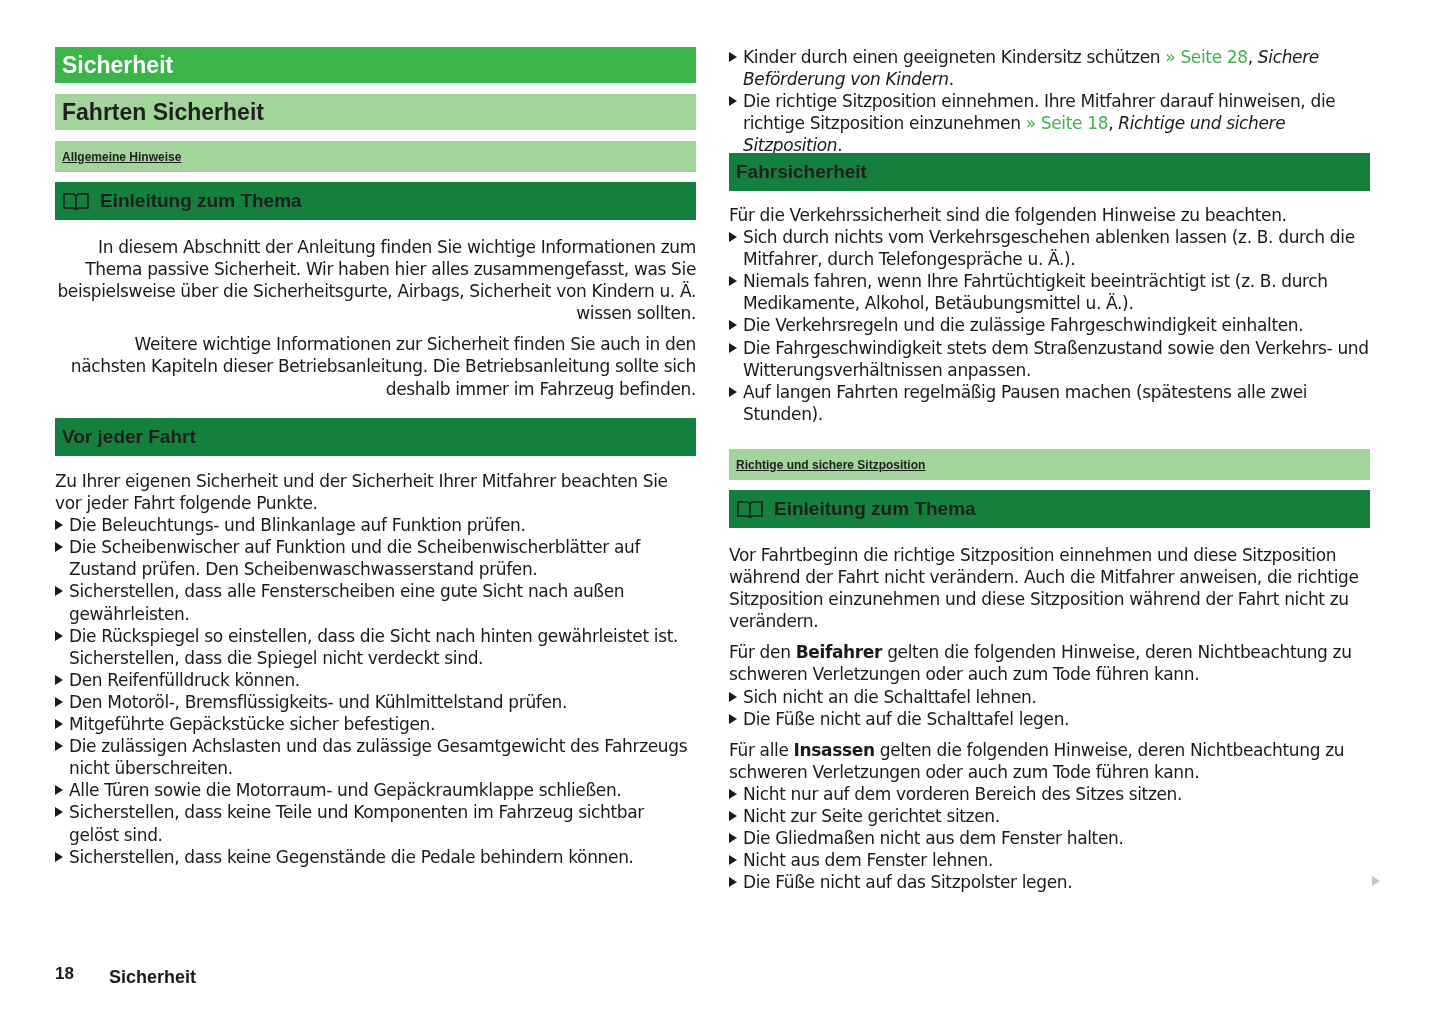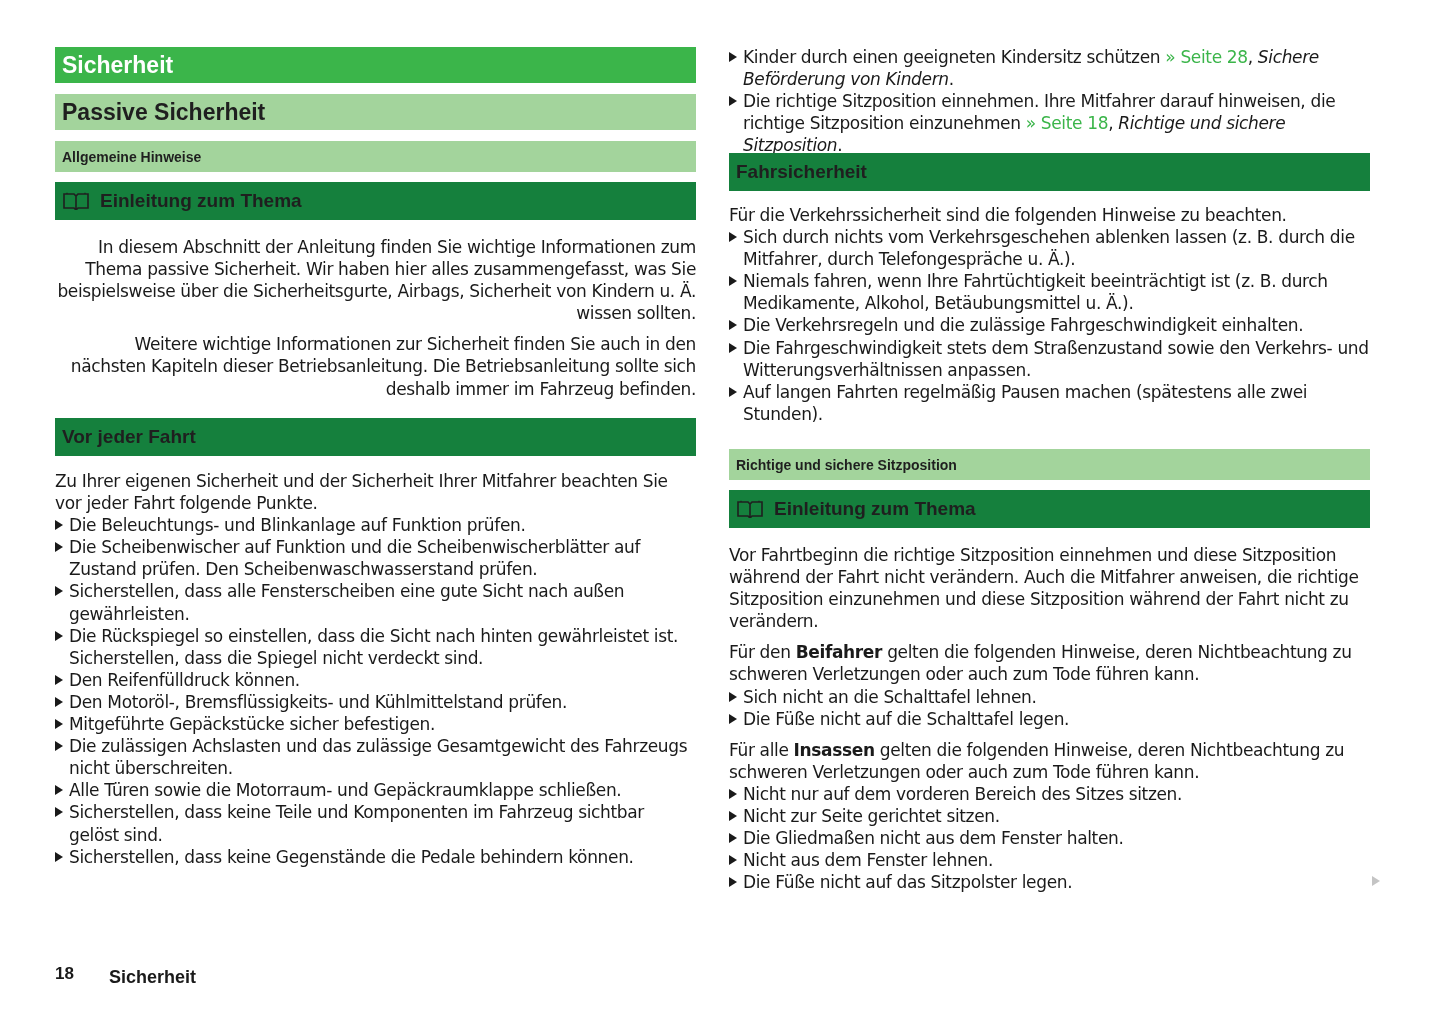--- a/index.html
+++ b/index.html
@@ -6,21 +6,21 @@
   body { width:1445px; height:1026px; position:relative; overflow:hidden;
          font-family:"DejaVu Sans", sans-serif; color:#1a1a1a; }
   .col { position:absolute; top:0; width:641px; }
   .col-left { left:55px; }
   .col-right { left:729px; }
   .hdr { position:absolute; left:0; width:641px; box-sizing:border-box; padding-left:7px;
          font-family:"Liberation Sans", sans-serif; font-weight:bold; color:#1f1f1f;
          display:flex; align-items:center; }
   .h1 { background:#3bb54a; color:#ffffff; height:36px; font-size:23px; }
   .h2 { background:#a3d49c; height:36px; font-size:23px; }
-  .h3 { background:#a3d49c; height:31px; font-size:14px; }
+  .h3 { background:#a3d49c; height:31px; font-size:12px;text-decoration:underline; }
   .hg { background:#15803d; height:38px; font-size:19px; }
   .book { display:inline-block; width:28px; height:18px; margin-right:10px; }
   .block { position:absolute; left:0; width:641px; font-size:17px; line-height:22.1px;
            font-family:"DejaVu Sans", sans-serif; letter-spacing:-0.35px; }
   .block p { margin:0; }
   .li { position:relative; padding-left:14px; }
   .tri { position:absolute; left:0; top:6px; width:0; height:0;
          border-top:5px solid transparent; border-bottom:5px solid transparent;
          border-left:8px solid #1a1a1a; }
   .link { color:#3bb54a; }
@@ -32,21 +32,21 @@
                   font-weight:bold; font-size:18px; color:#1a1a1a; }
   .cont { position:absolute; left:1372px; top:876px; width:0; height:0;
           border-top:5px solid transparent; border-bottom:5px solid transparent;
           border-left:8px solid #c4c4c4; }
 </style>
 </head>
 <body>
 
 <div class="col col-left">
   <div class="hdr h1" style="top:47px;">Sicherheit</div>
-  <div class="hdr h2" style="top:94px;">Passive Sicherheit</div>
+  <div class="hdr h2" style="top:94px;">Fahrten Sicherheit</div>
   <div class="hdr h3" style="top:141px;">Allgemeine Hinweise</div>
   <div class="hdr hg" style="top:182px;">
     <svg class="book" viewBox="0 0 28 18">
       <path d="M2 2 L2 16 L12 16 L14 18 L16 16 L26 16 L26 2 L16 2 L14 4 L12 2 Z M14 4 L14 17" fill="none" stroke="#1f1f1f" stroke-width="1.6"></path>
       <path d="M5 2 L5 0.8 M23 2 L23 0.8" stroke="#1f1f1f" stroke-width="1.2"></path>
     </svg>
     <span>Einleitung zum Thema</span>
   </div>
 
   <div class="block" style="top:236px;text-align:right;">

